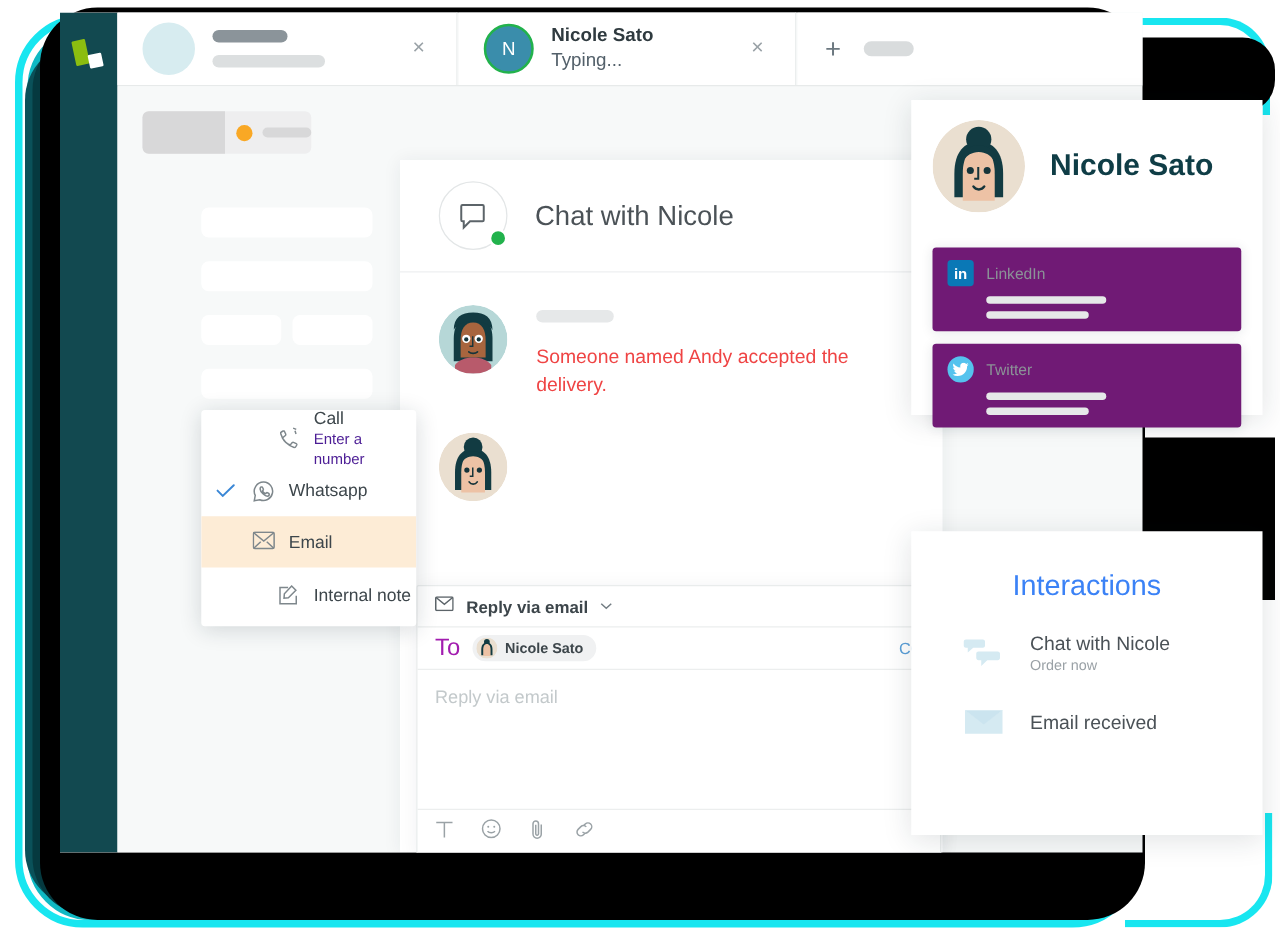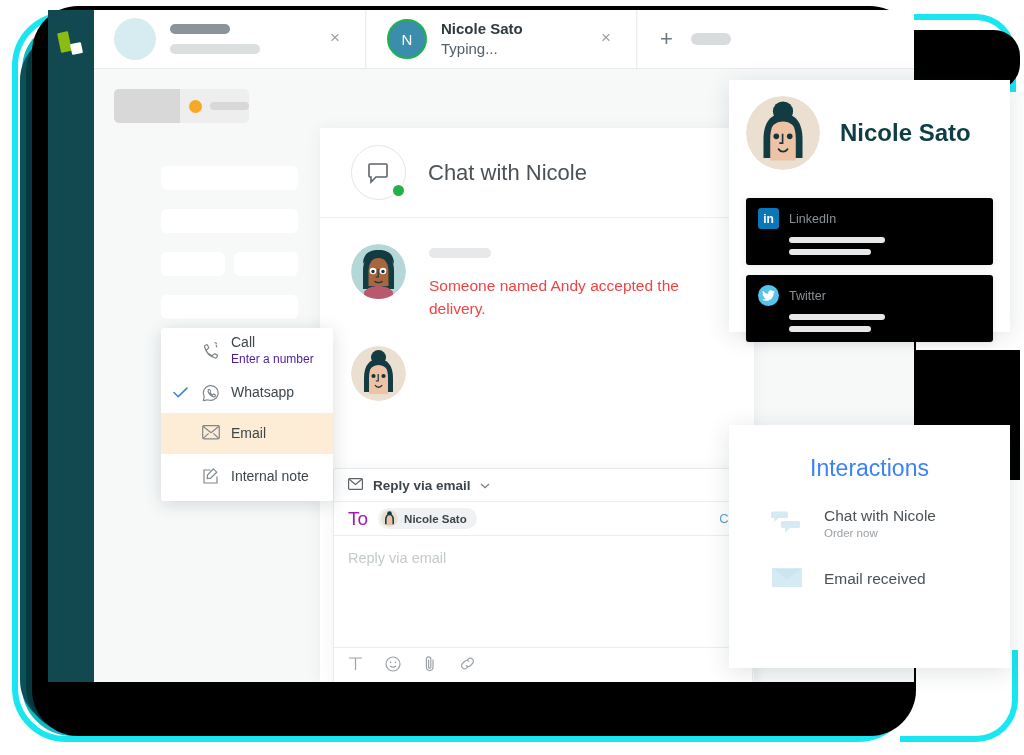--- a/index.html
+++ b/index.html
@@ -190,39 +190,39 @@
 
   
   .dropdown{
     position:absolute; left:113px; top:318px; width:172px; height:173px;
     background:#ffffff; border-radius:3px; box-shadow:0 3px 18px rgba(20,40,50,.16);
     overflow:hidden;
   }
   .dd-item{
     position:relative; display:flex; align-items:center; height:41px; padding-left:0;
   }
-  .dd-item.tall{ height:44px; }
+  .dd-item.tall{ height:44px;margin-left:20px; }
   .dd-check{ position:absolute; left:12px; color:#3a87d6; font-size:14px; }
   .dd-ic{ position:absolute; left:41px; width:18px; height:18px; color:#7e878c;}
   .dd-txt{ margin-left:70px; }
   .dd-t1{ font-size:14px; color:#3d464b; line-height:17px;}
   .dd-t2{ font-size:12px; color:#4c1d95; line-height:16px;}
   .dd-item.active{ background:#fdecd6; }
   .dd-item.active .dd-t1{ color:#3d464b; }
 
   
   .profile{
     position:absolute; left:729px; top:80px; width:281px; height:252px;
     background:#fff; box-shadow:0 4px 22px rgba(20,40,50,.13);
   }
   .pf-top{ display:flex; align-items:center; padding:16px 0 0 17px;}
   .pf-avatar{ width:74px;height:74px;border-radius:50%;overflow:hidden;flex:none;}
   .pf-name{ margin-left:20px; font-size:24px; font-weight:bold; color:#0f3d46;}
   .soc{
-    margin:0 17px 10px 17px; background:#000000; border-radius:3px;
+    margin:0 17px 10px 17px; background:#701a75; border-radius:3px;
     box-shadow:0 1px 9px rgba(20,40,50,.10); padding:10px 12px; position:relative;
   }
   .soc-row{ display:flex; align-items:center; }
   .soc-ic{ width:21px;height:21px;border-radius:3px;flex:none;
     display:flex;align-items:center;justify-content:center;color:#fff;font-size:12px;font-weight:bold;}
   .soc-nm{ margin-left:10px; font-size:12.5px; color:#8b9297;}
   .soc-b1{ width:96px;height:6px;border-radius:3px;background:#e6e8e9;margin:8px 0 0 31px;}
   .soc-b2{ width:82px;height:6px;border-radius:3px;background:#e6e8e9;margin:6px 0 0 31px;}
   .soc.first{ margin-top:28px; }
 

